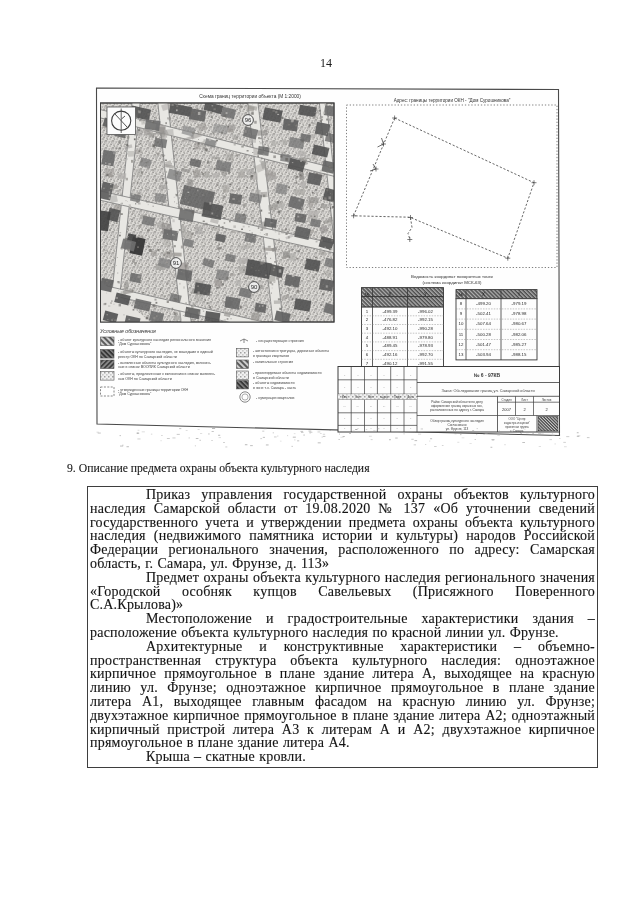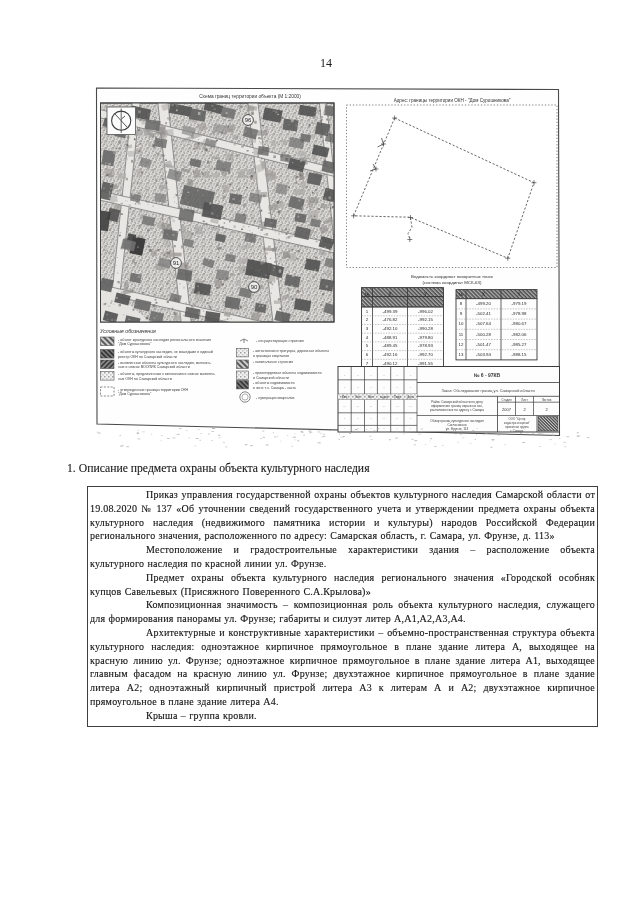--- a/index.html
+++ b/index.html
@@ -4,21 +4,21 @@
 <title>14</title>
 <style>
 html,body{margin:0;padding:0;background:#fff;}
 body{width:640px;height:905px;position:relative;font-family:"Liberation Serif",serif;
  -webkit-font-smoothing:antialiased;color:#1c1c1c;}
 #pageno{position:absolute;top:56px;left:0;width:652px;text-align:center;font-size:12px;color:#1a1a1a;}
 #figure{position:absolute;left:0;top:0;}
 #heading{position:absolute;left:67px;top:462px;font-size:11.7px;color:#151515;-webkit-text-stroke:0.1px #151515;}
 #textblock{position:absolute;left:87px;top:486px;width:505px;border:1px solid #3e3e3e;
  padding:1px 2px 3px 2px;}
-#textblock p{margin:0;text-align:justify;text-indent:56px;font-size:10px;line-height:13.8px;
+#textblock p{margin:0;text-align:justify;text-indent:56px;font-size:14px;line-height:13.8px;
  color:#141414;letter-spacing:0.22px; word-spacing:0.5px;-webkit-text-stroke:0.12px #141414;}
 #textblock p.cont{text-align-last:justify;}
 </style>
 </head>
 <body>
 
 <div id="pageno">14</div>
 
 <svg id="figure" width="640" height="460" viewBox="0 0 640 460" font-family="Liberation Sans, sans-serif">
 <defs>
@@ -1611,30 +1611,29 @@
 <rect x="223.1" y="442.1" width="1.8" height="0.9" fill="#9a9a9a" fill-opacity="0.55"></rect>
 <rect x="457.3" y="441.8" width="2.0" height="0.9" fill="#9a9a9a" fill-opacity="0.36"></rect>
 <rect x="469.5" y="443.1" width="2.2" height="0.9" fill="#9a9a9a" fill-opacity="0.30"></rect>
 <rect x="262.8" y="436.9" width="2.2" height="0.9" fill="#9a9a9a" fill-opacity="0.66"></rect>
 <rect x="559.1" y="438.1" width="1.4" height="0.9" fill="#9a9a9a" fill-opacity="0.45"></rect>
 <rect x="425.1" y="444.0" width="1.1" height="0.9" fill="#9a9a9a" fill-opacity="0.49"></rect>
 <rect x="460.1" y="434.2" width="1.3" height="0.9" fill="#9a9a9a" fill-opacity="0.69"></rect>
 <rect x="319.9" y="433.1" width="1.8" height="0.9" fill="#9a9a9a" fill-opacity="0.35"></rect>
 </svg>
 
-<div id="heading">1. Описание предмета охраны объекта культурного наследия</div>
+<div id="heading">9. Описание предмета охраны объекта культурного наследия</div>
 
 <div id="textblock">
 
 <p>Приказ управления государственной охраны объектов культурного наследия Самарской области от 19.08.2020 № 137 «Об уточнении сведений государственного учета и утверждении предмета охраны объекта культурного наследия (недвижимого памятника истории и культуры) народов Российской Федерации регионального значения, расположенного по адресу: Самарская область, г. Самара, ул. Фрунзе, д. 113»</p>
 
+<p>Предмет охраны объекта культурного наследия регионального значения «Городской особняк купцов Савельевых (Присяжного Поверенного С.А.Крылова)»</p>
+
 <p>Местоположение и градостроительные характеристики здания – расположение объекта культурного наследия по красной линии ул. Фрунзе.</p>
 
-<p>Предмет охраны объекта культурного наследия регионального значения «Городской особняк купцов Савельевых (Присяжного Поверенного С.А.Крылова)»</p>
-
-<p>Композиционная значимость – композиционная роль объекта культурного наследия, служащего для формирования панорамы ул. Фрунзе; габариты и силуэт литер А,А1,А2,А3,А4.</p>
 
 
 <p>Архитектурные и конструктивные характеристики – объемно-пространственная структура объекта культурного наследия: одноэтажное кирпичное прямоугольное в плане здание литера А, выходящее на красную линию ул. Фрунзе; одноэтажное кирпичное прямоугольное в плане здание литера А1, выходящее главным фасадом на красную линию ул. Фрунзе; двухэтажное кирпичное прямоугольное в плане здание литера А2; одноэтажный кирпичный пристрой литера А3 к литерам А и А2; двухэтажное кирпичное прямоугольное в плане здание литера А4.</p>
 
-<p>Крыша – группа кровли.</p>
+<p>Крыша – скатные кровли.</p>
 
 </div>
 
 </body></html>

